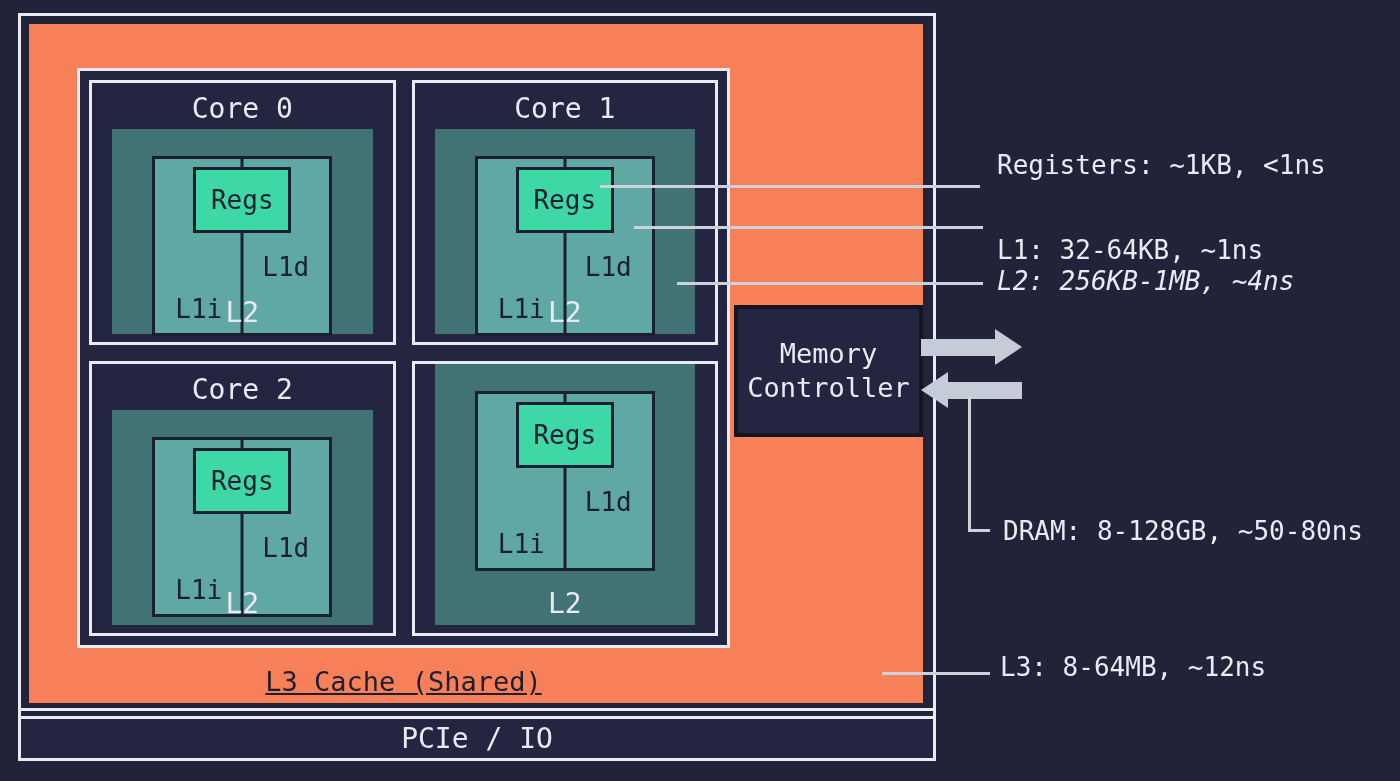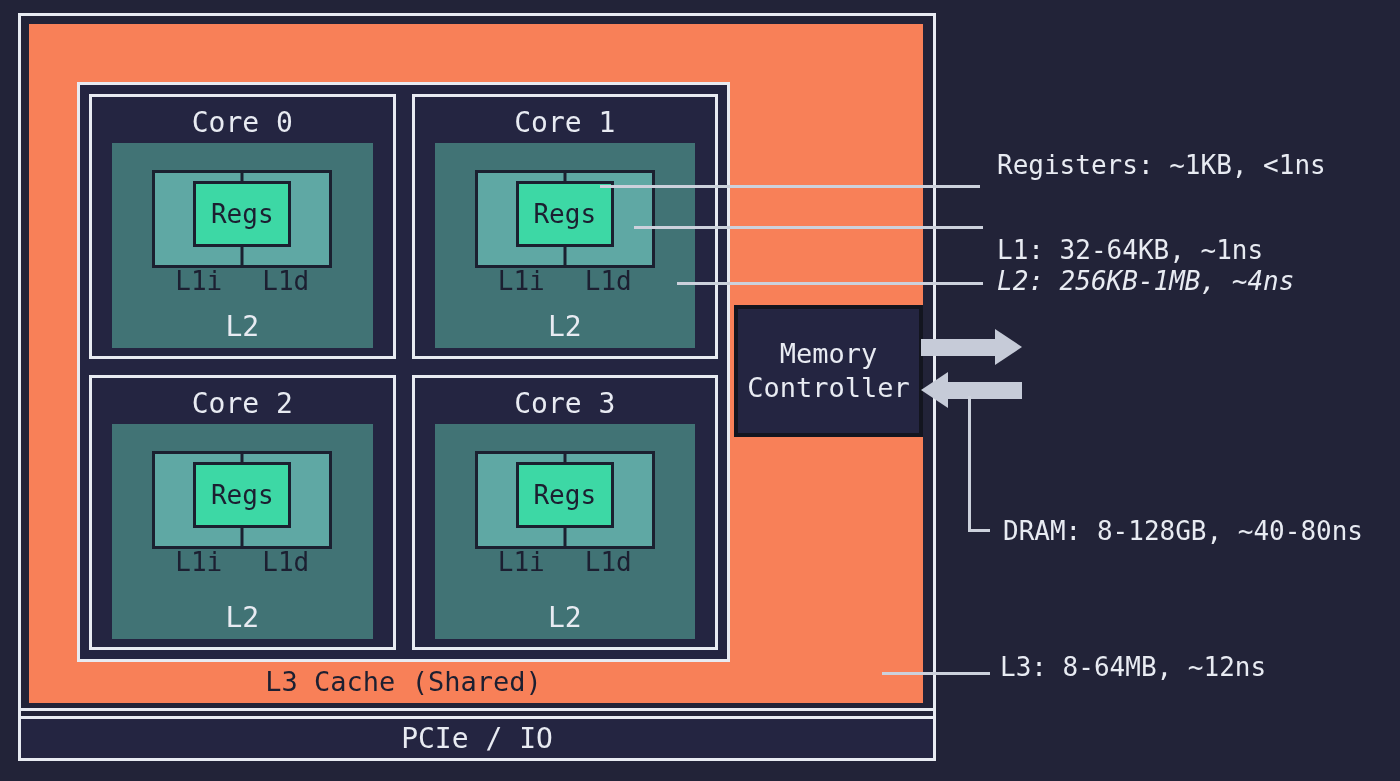--- a/index.html
+++ b/index.html
@@ -22,46 +22,46 @@
   
   .die{left:29px; top:24px; width:894px; height:679px; background:var(--orange); z-index:1;}
   
   .chip-divider{left:18px; top:708px; width:918px; height:3px; background:var(--white); z-index:2;}
   
   .pcie{left:18px; top:716px; width:918px; height:45px; border:3px solid var(--white);
     box-sizing:border-box; background:var(--box); z-index:2;
     display:flex; align-items:center; justify-content:center; font-size:28px;}
 
   
-  .cores{left:77px; top:82px; width:653px; height:580px; z-index:2;
+  .cores{left:77px; top:68px; width:653px; height:580px; z-index:2;
     border:3px solid var(--white); box-sizing:border-box; background:var(--box);
     padding:9px; display:grid; grid-template-columns:1fr 1fr; grid-template-rows:265px 1fr;
     column-gap:10px; row-gap:17px;gap:16px;}
   .core{border:3px solid var(--white); box-sizing:border-box; background:var(--box);
     display:flex; flex-direction:column;}
   .core-title{height:46px; display:flex; align-items:center; justify-content:center;
     font-size:28px; padding-top:4px; box-sizing:border-box;}
   .l2region{flex:1; margin:0 20px 8px 20px; background:var(--teal_dark); position:relative;}
   .l1block{position:absolute; left:50%; top:27px; transform:translateX(-50%);
-    width:180px; height:98px; background:var(--teal_mid);
+    width:180px; height:180px; background:var(--teal_mid);
     border:3px solid var(--dark_border); box-sizing:border-box;}
   .l1divider{position:absolute; left:50%; top:0; bottom:0; width:3px;
     transform:translateX(-50%); background:var(--dark_border);}
   .regs{position:absolute; left:50%; top:8px; transform:translateX(-50%);
     width:98px; height:66px; background:var(--mint); border:3px solid var(--dark_border);
     box-sizing:border-box; display:flex; align-items:center; justify-content:center;
     font-size:26px; color:var(--dark_text);}
   .l1cell{position:absolute; top:88px; width:50%; height:40px; display:flex;
     align-items:center; justify-content:center; font-size:26px; color:var(--dark_text);}
-  .l1cell.left{left:0;} .l1cell.right{right:0;padding-left:27px;}
+  .l1cell.left{left:0;margin-top:42px;} .l1cell.right{right:0;padding-left:27px;}
   .l2label{position:absolute; bottom:5px; left:0; width:100%; text-align:center; font-size:28px;}
 
   
   .l3label{left:77px; top:666px; width:653px; text-align:center; font-size:27px;
-    color:var(--dark_text); z-index:2;}
+    color:var(--dark_text); z-index:2;text-decoration:underline;}
 
   
   .mc{left:734px; top:305px; width:189px; height:132px; background:var(--box);
     border:4px solid var(--mc_border); box-sizing:border-box; z-index:2;
     display:flex; flex-direction:column; align-items:center; justify-content:center;
     font-size:27px; line-height:1.25;}
 
   
   .dram{left:1021px; top:314px; width:357px; height:113px; background:var(--bg);
     border:3px solid var(--white); box-sizing:border-box; z-index:2;
@@ -139,21 +139,20 @@
           <div class="l1divider"></div>
           <div class="regs">Regs</div>
           <div class="l1cell left">L1i</div>
           <div class="l1cell right">L1d</div>
         </div>
         <div class="l2label">L2</div>
       </div>
     </div>
 
     <div class="core">
-      <div class="core-title">Core 3</div>
       <div class="l2region">
         <div class="l1block">
           <div class="l1divider"></div>
           <div class="regs">Regs</div>
           <div class="l1cell left">L1i</div>
           <div class="l1cell right">L1d</div>
         </div>
         <div class="l2label">L2</div>
       </div>
     </div>
@@ -180,16 +179,16 @@
   <div class="abs hline line-regs"></div>
   <div class="abs hline line-l1"></div>
   <div class="abs hline line-l2"></div>
   <div class="abs hline line-l3"></div>
   <div class="abs vline line-dram-v"></div>
   <div class="abs hline line-dram-h"></div>
 
   <div class="note note-registers">Registers: ~1KB, &lt;1ns</div>
   <div class="note note-l1">L1: 32-64KB, ~1ns</div>
   <div class="note note-l2">L2: 256KB-1MB, ~4ns</div>
-  <div class="note note-dram">DRAM: 8-128GB, ~40-80ns</div>
+  <div class="note note-dram">DRAM: 8-128GB, ~50-80ns</div>
   <div class="note note-l3">L3: 8-64MB, ~12ns</div>
 
 </div>
 
 </body></html>

